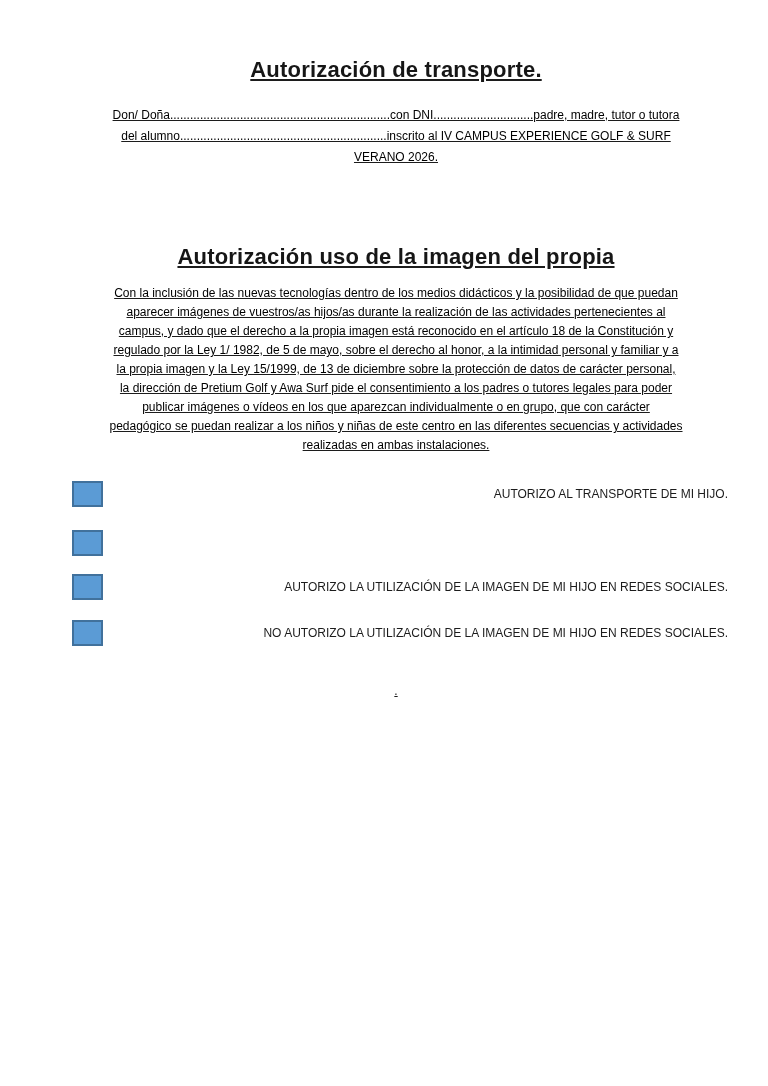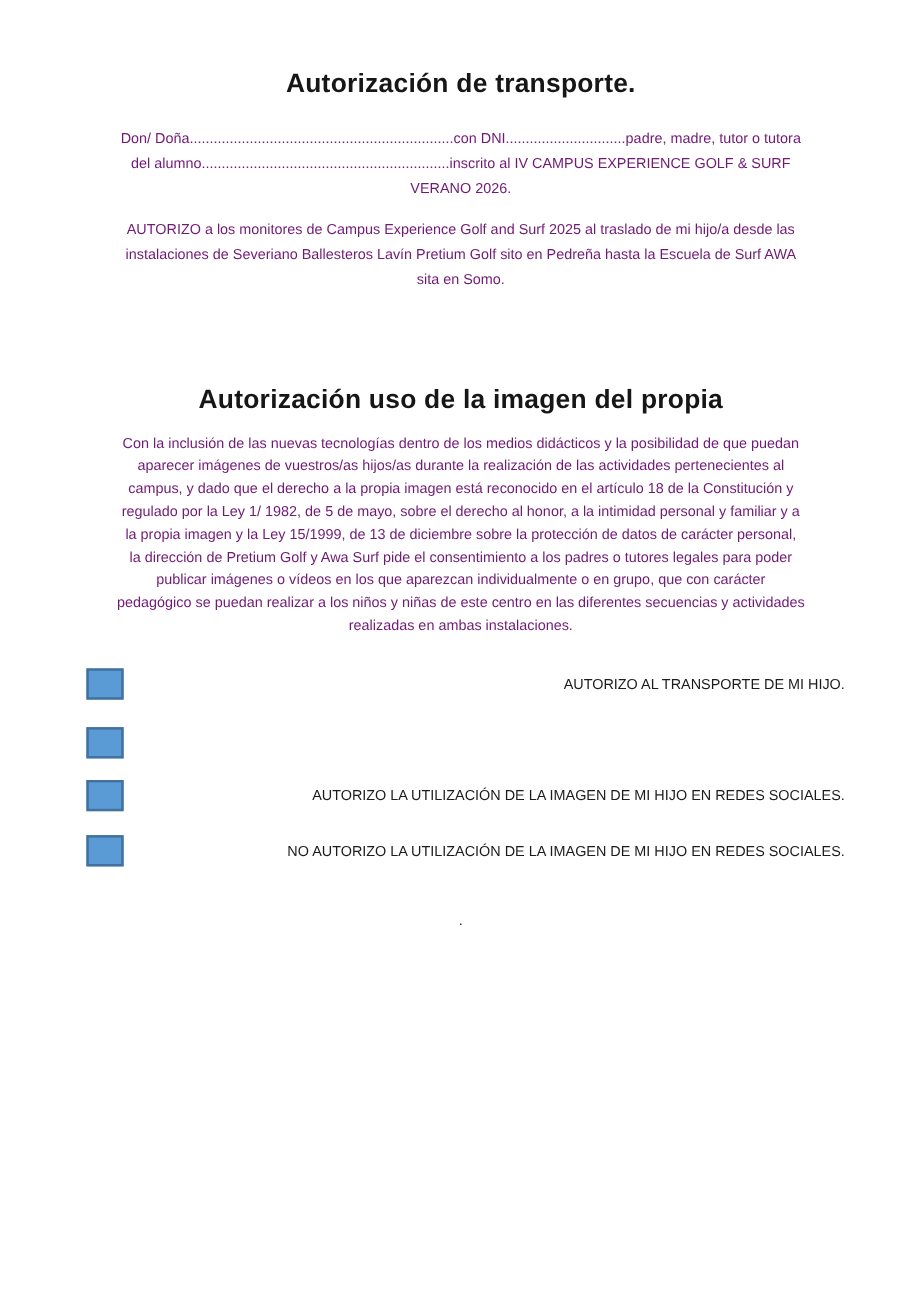--- a/index.html
+++ b/index.html
@@ -11,42 +11,43 @@
     width: 768px;
     height: 1086px;
     overflow: hidden;
     font-family: "Liberation Sans", "DejaVu Sans", sans-serif;
     color: #1c1c1c;
   }
   .page {
     box-sizing: border-box;
     width: 768px;
     height: 1086px;
-    padding: 57px 64px 0 64px;
+    padding: 57px 40px 0 64px;
     background: #ffffff;
+    text-decoration: underline;
   }
   .doc-title {
     margin: 0;
     font-size: 22px;
     line-height: 26px;
     font-weight: bold;
     text-align: center;
     color: #161616;
     letter-spacing: 0.2px;
   }
   .title2 {
     margin-top: 76px;
   }
   .body-text {
     margin: 0;
     font-size: 12px;
     line-height: 21px;
     text-align: center;
     white-space: pre-line;
-    color: #701a75;
+    color: #000000;
   }
   .para-fillin   { margin-top: 22px; }
   .para-transport{ margin-top: 13px; }
   .para-imgbody  { margin-top: 14px; line-height: 19px; }
   .para-imgauth  { margin-top: 10px; }
 
   .check-row {
     position: relative;
     min-height: 26px;
     text-align: right;
@@ -83,23 +84,20 @@
 <body>
 
 <div class="page">
 
   <h1 class="doc-title">Autorización de transporte.</h1>
 
   <p class="body-text para-fillin">Don/ Doña..................................................................con DNI..............................padre, madre, tutor o tutora
 del alumno..............................................................inscrito al IV CAMPUS EXPERIENCE GOLF &amp; SURF
 VERANO 2026.</p>
 
-  <p class="body-text para-transport">AUTORIZO a los monitores de Campus Experience Golf and Surf 2025 al traslado de mi hijo/a desde las
-instalaciones de Severiano Ballesteros Lavín Pretium Golf sito en Pedreña hasta la Escuela de Surf AWA
-sita en Somo.</p>
 
   <h1 class="doc-title title2">Autorización uso de la imagen del propia</h1>
 
   <p class="body-text para-imgbody">Con la inclusión de las nuevas tecnologías dentro de los medios didácticos y la posibilidad de que puedan
 aparecer imágenes de vuestros/as hijos/as durante la realización de las actividades pertenecientes al
 campus, y dado que el derecho a la propia imagen está reconocido en el artículo 18 de la Constitución y
 regulado por la Ley 1/ 1982, de 5 de mayo, sobre el derecho al honor, a la intimidad personal y familiar y a
 la propia imagen y la Ley 15/1999, de 13 de diciembre sobre la protección de datos de carácter personal,
 la dirección de Pretium Golf y Awa Surf pide el consentimiento a los padres o tutores legales para poder
 publicar imágenes o vídeos en los que aparezcan individualmente o en grupo, que con carácter

